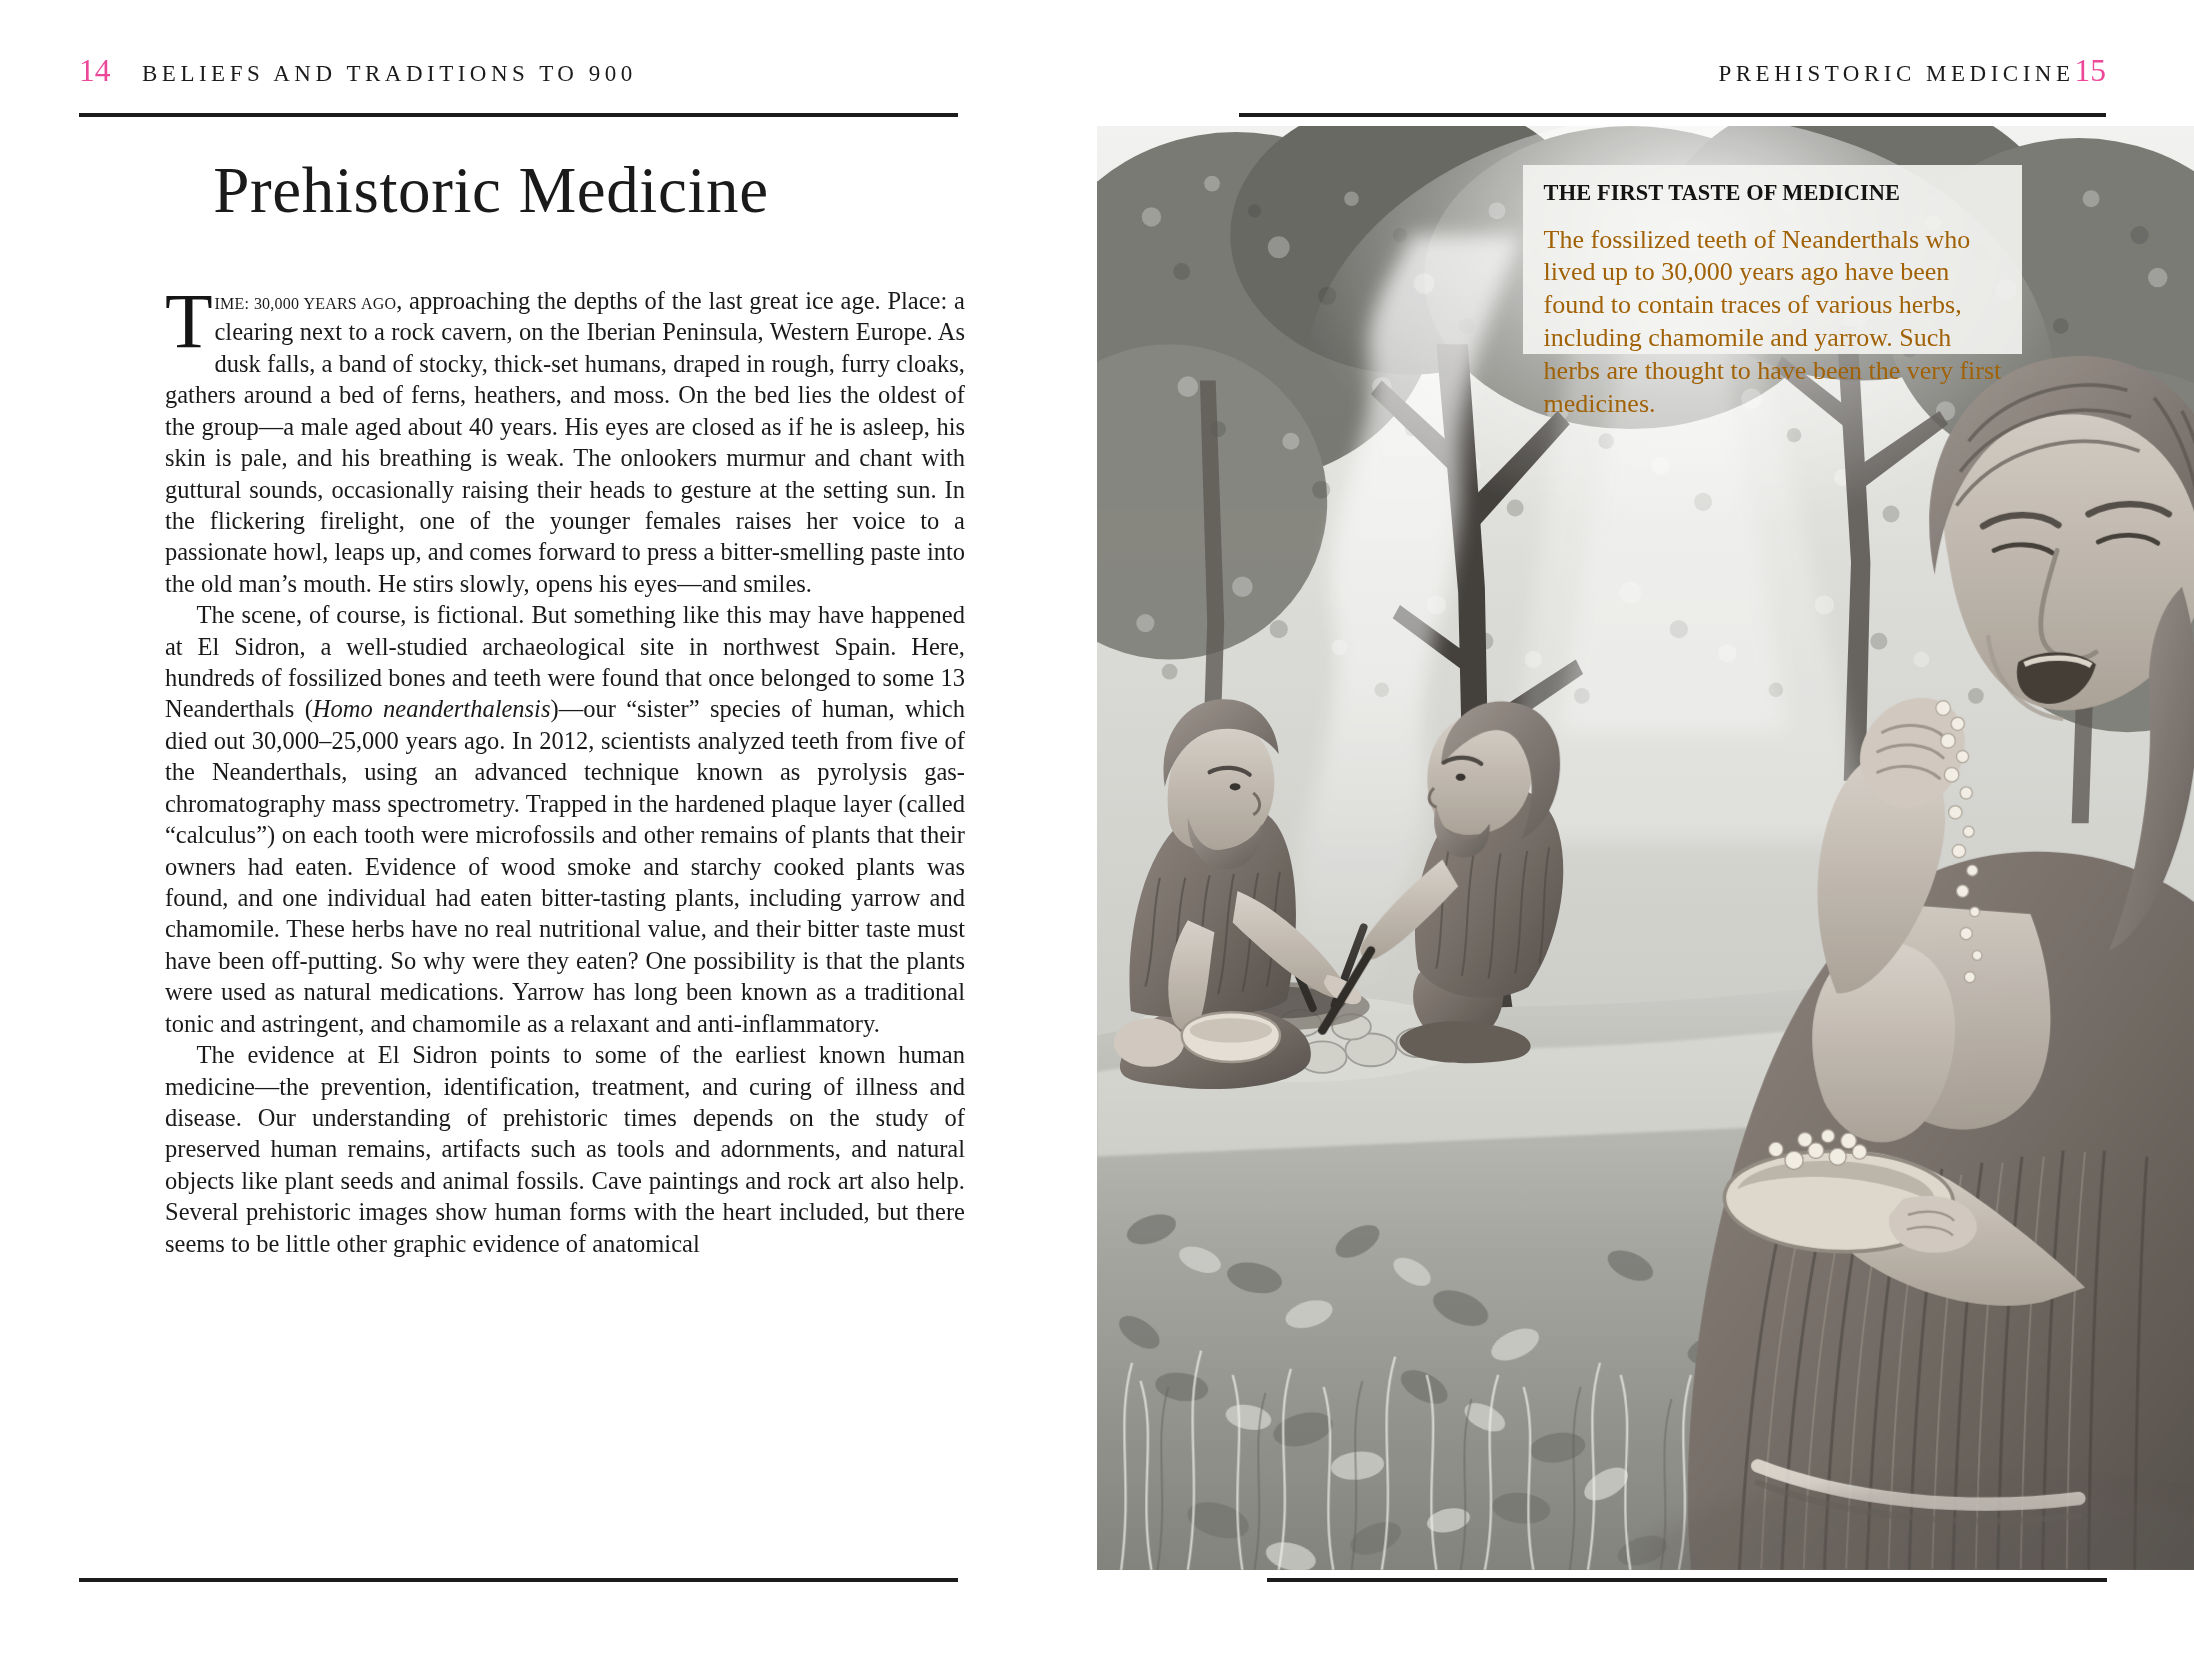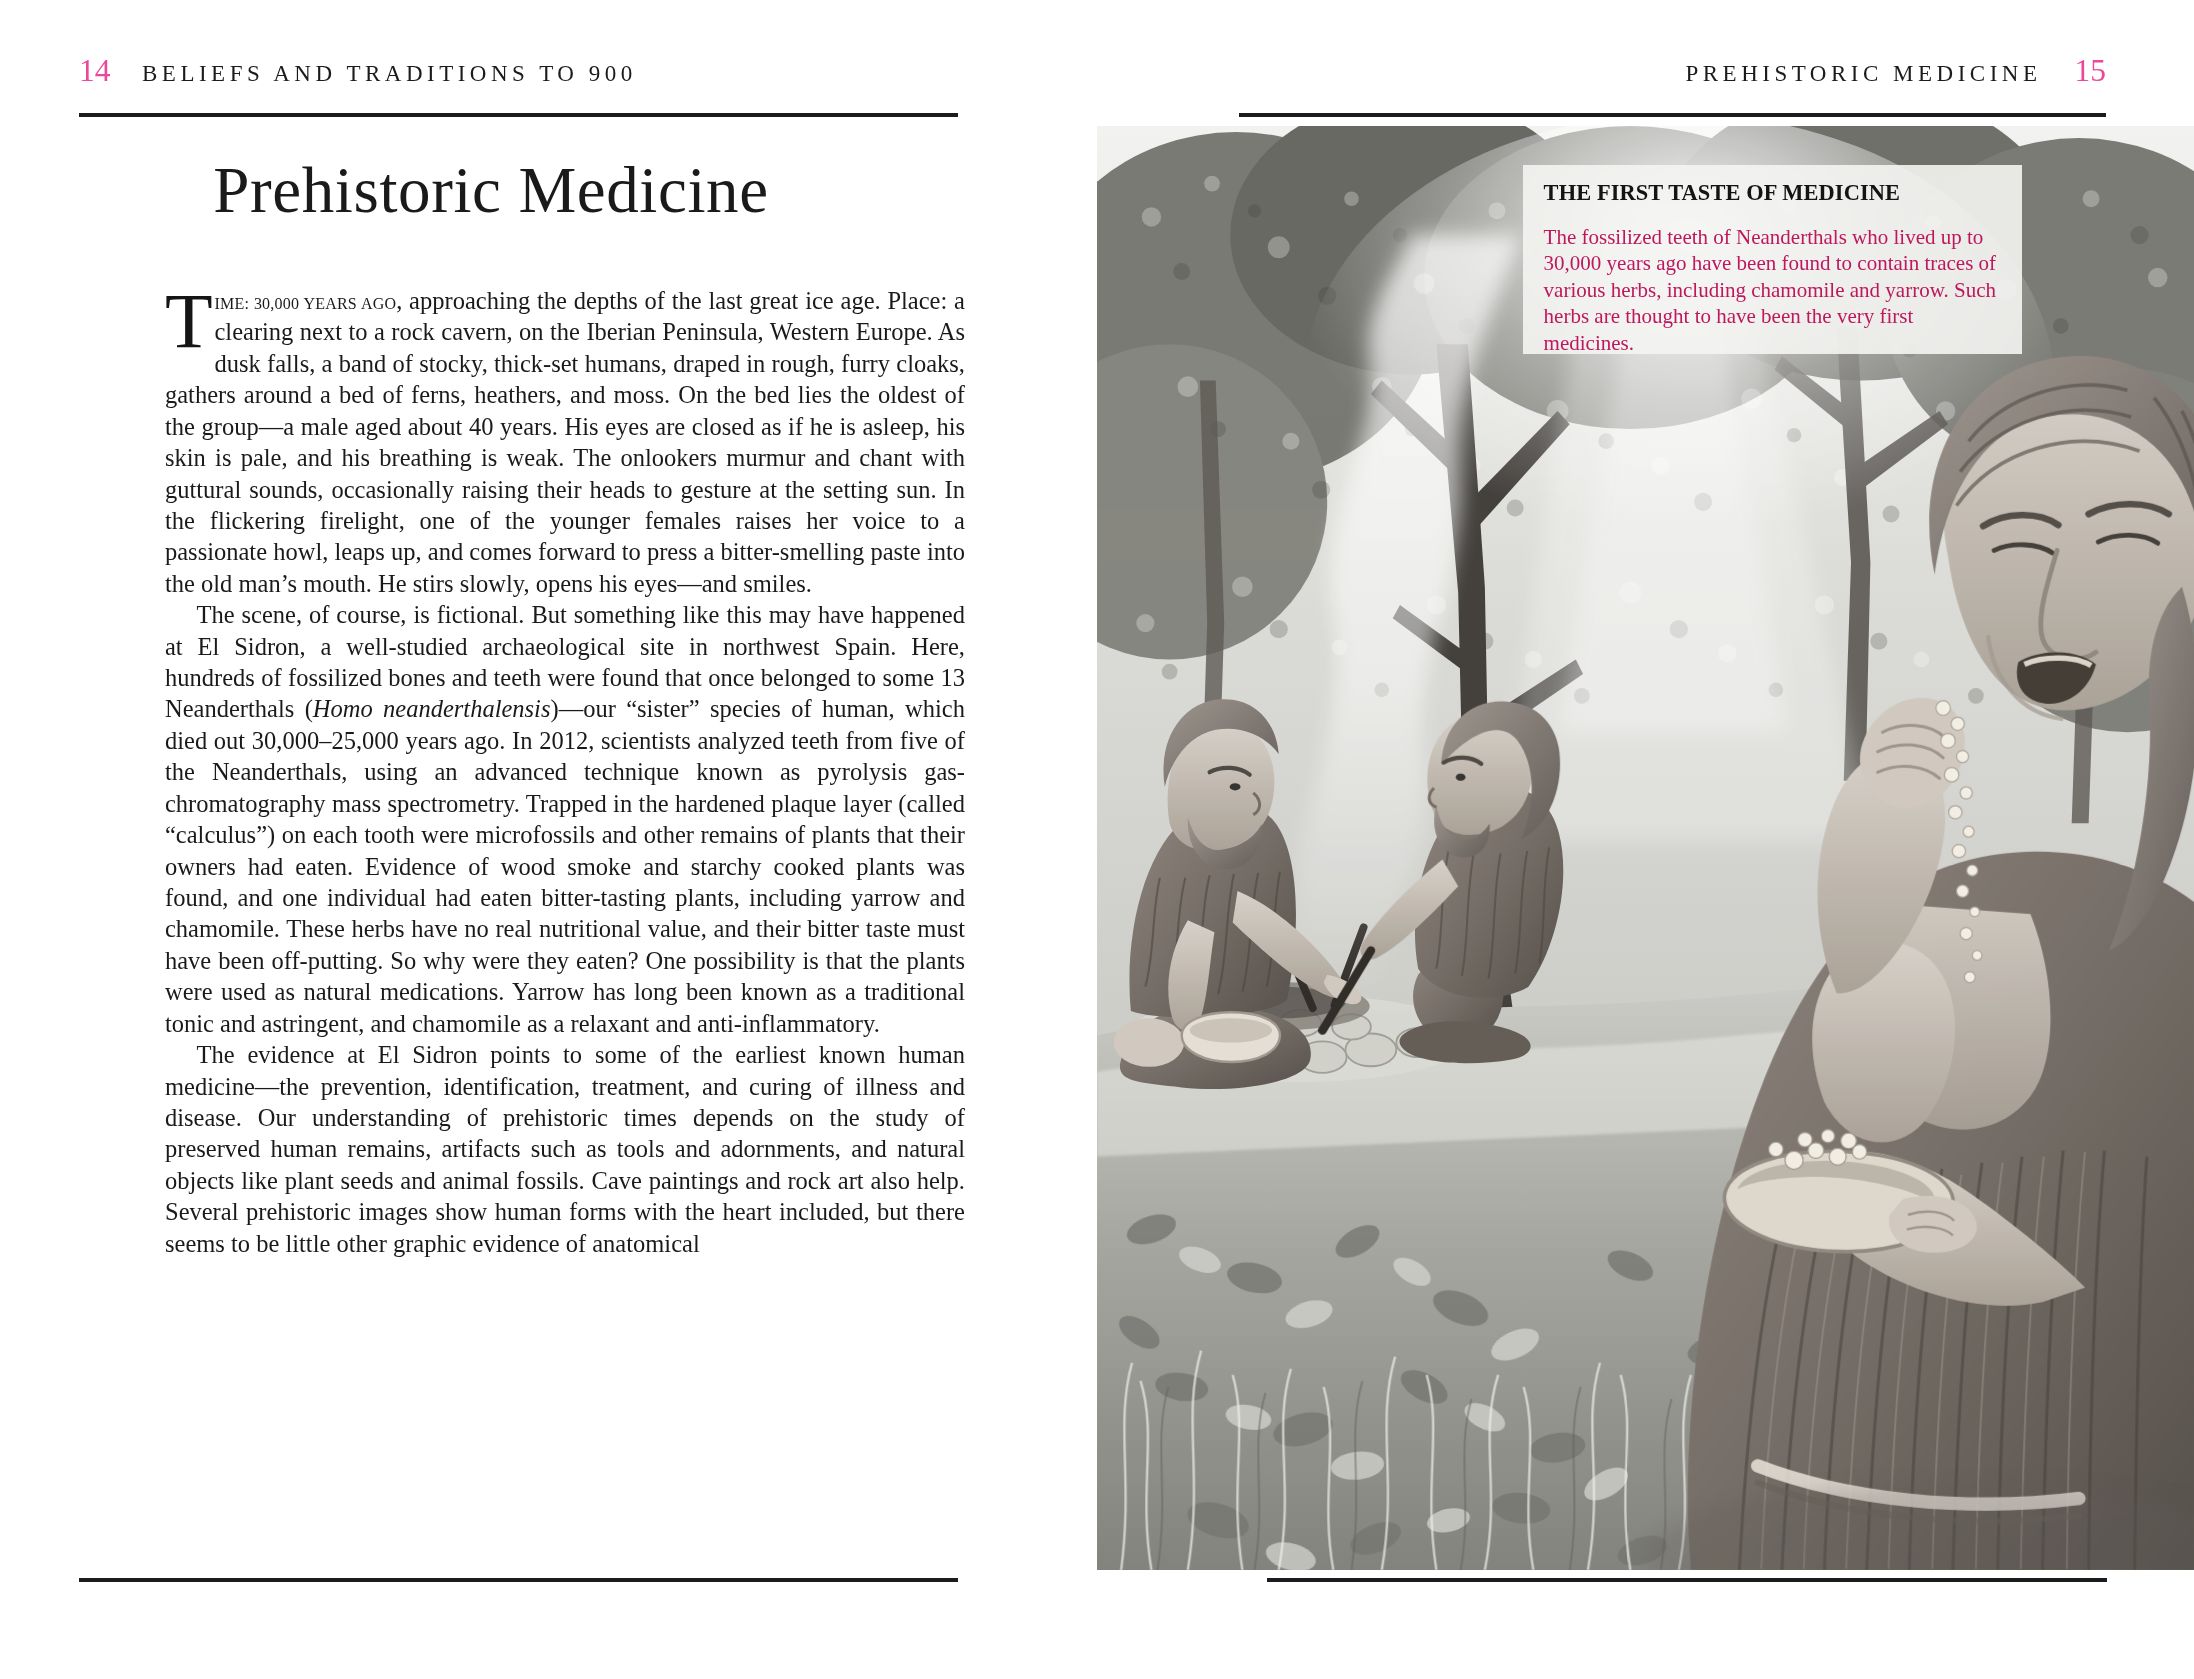--- a/index.html
+++ b/index.html
@@ -59,21 +59,21 @@
   }
   .runhead-title {
     font-family: "Liberation Serif", "DejaVu Serif", serif;
     font-size: 23px;
     letter-spacing: 4.5px;
     color: #1b1b1b;
     line-height: 1;
     font-weight: 400;
   }
   .runhead-left .runhead-title { margin-left: 31.5px; }
-  .runhead-right .folio { margin-left: 33px; }
+  .runhead-right .folio { }
 
   .rule-top-left {
     position: absolute;
     left: 79px; top: 113px;
     width: 879px; height: 4.2px;
     background: #1c1c1c;
     border-bottom: 1.2px solid #ffffff;
   }
   .rule-top-right {
     position: absolute;
@@ -165,23 +165,23 @@
     font-family: "Liberation Serif", "DejaVu Serif", serif;
     font-weight: 700;
     font-size: 22.4px;
     letter-spacing: 0.1px;
     color: #141414;
     line-height: 1.12;
     margin: 0 0 19px 0;
   }
   .sidebar-body {
     font-family: "Liberation Serif", "DejaVu Serif", serif;
-    font-size: 21px;
+    font-size: 26px;
     line-height: 1.265;
-    color: #be185d;
+    color: #a16207;
     margin: 0;
   }
 </style>
 </head>
 <body>
 
 <div class="spread">
 
   <div class="page-left">
 

